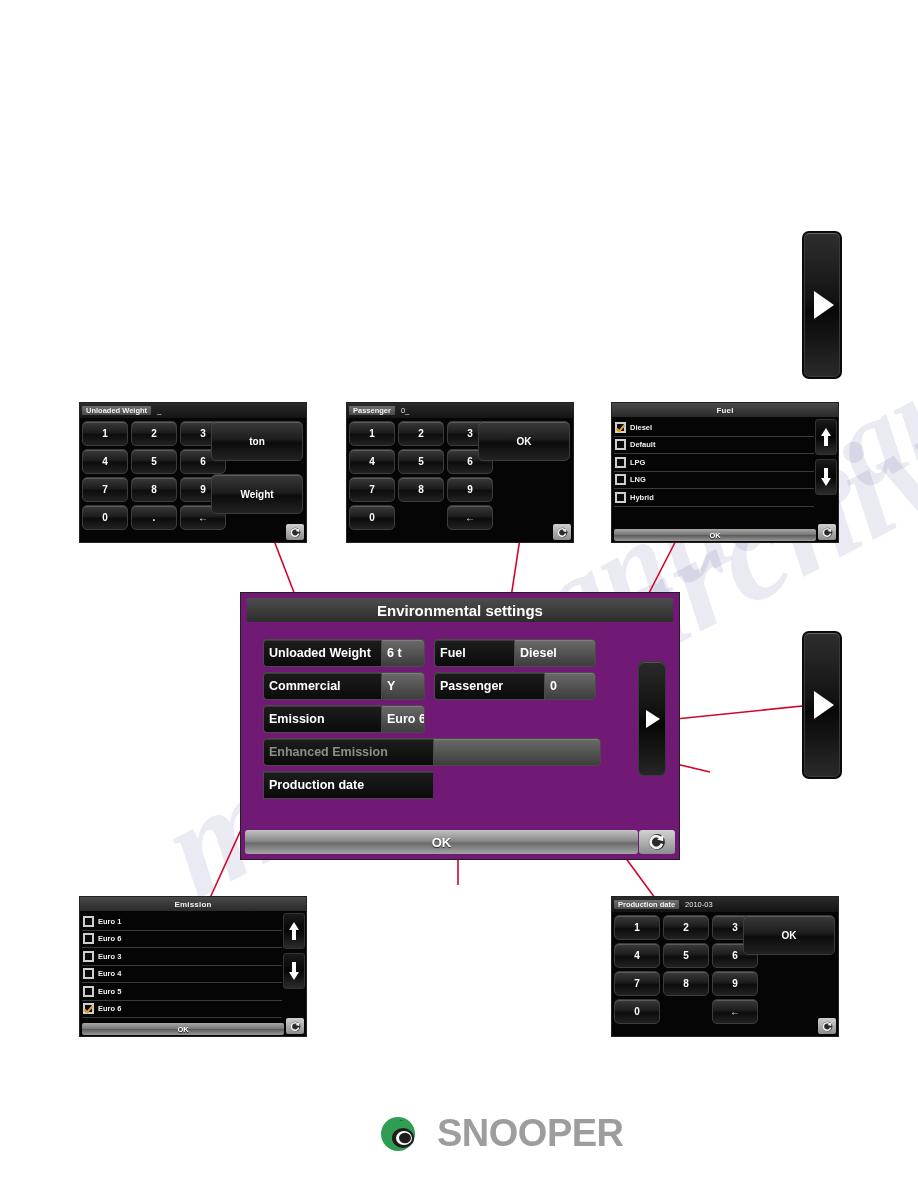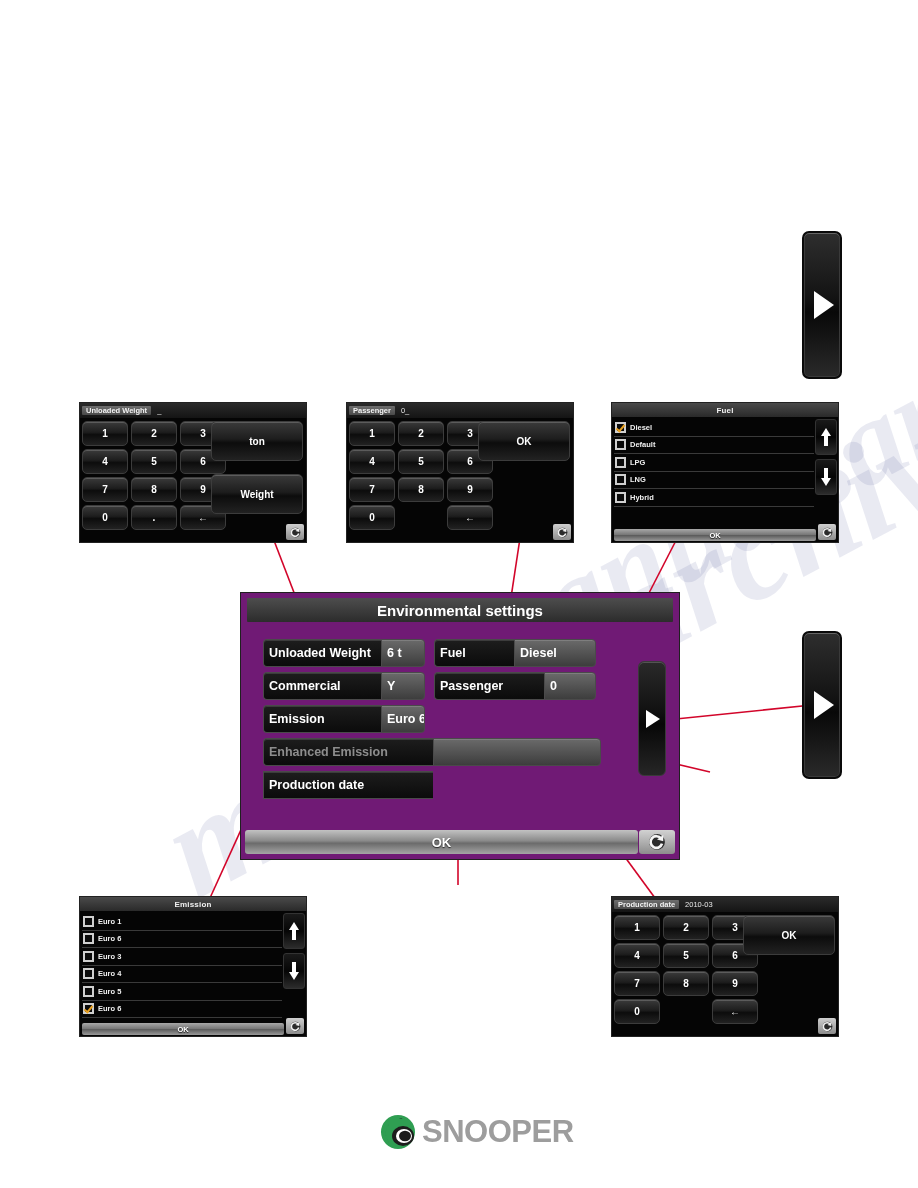--- a/index.html
+++ b/index.html
@@ -334,25 +334,25 @@
 
   
   #logo {
     position: absolute;
     left: 375px; top: 1112px;
     display: flex;
     align-items: center;
   }
   .logo-text {
     font-family: "Liberation Sans", sans-serif;
-    font-size: 31px;
+    font-size: 38px;
     font-weight: bold;
     color: #9d9d9d;
     letter-spacing: -0.5px;
-    margin-left: 1px;
+    margin-left: 16px;
   }
 </style>
 </head>
 <body>
 
 <div class="watermark wm1">manualsarchive</div>
 <div class="watermark wm2">manualsarchive</div>
 
 <svg id="connectors" viewBox="0 0 918 1188" xmlns="http://www.w3.org/2000/svg">
   <g stroke="#d2052a" stroke-width="1.6" fill="none">

